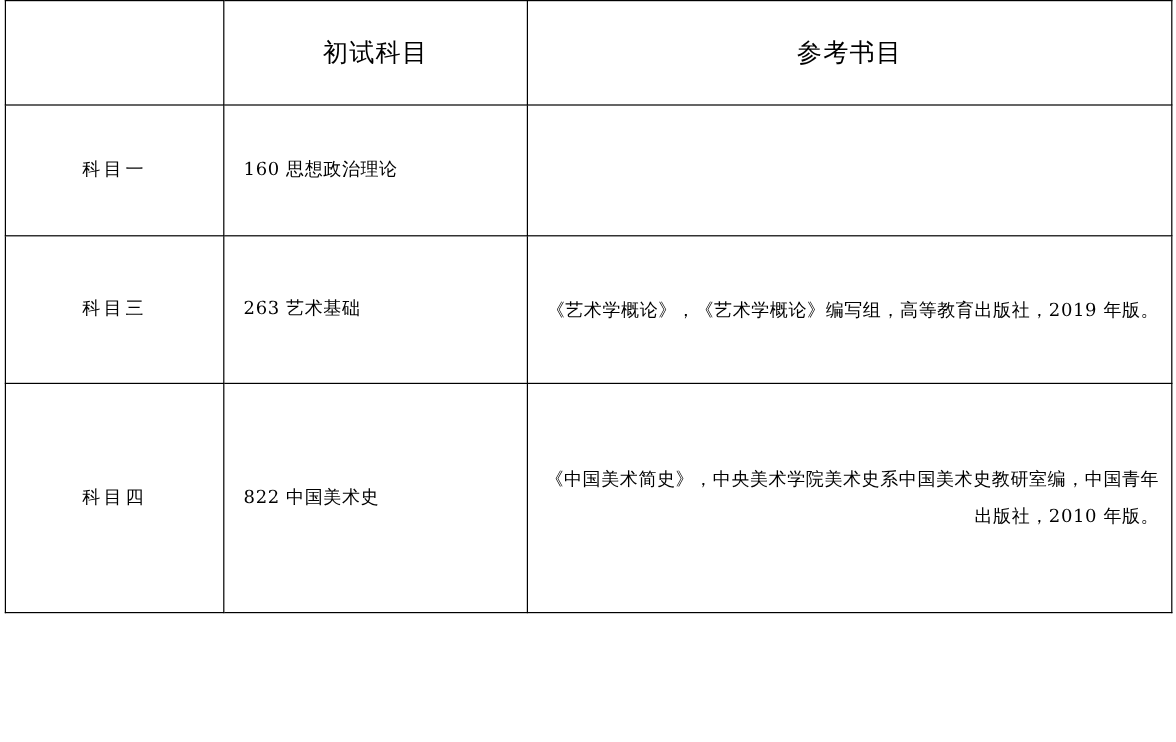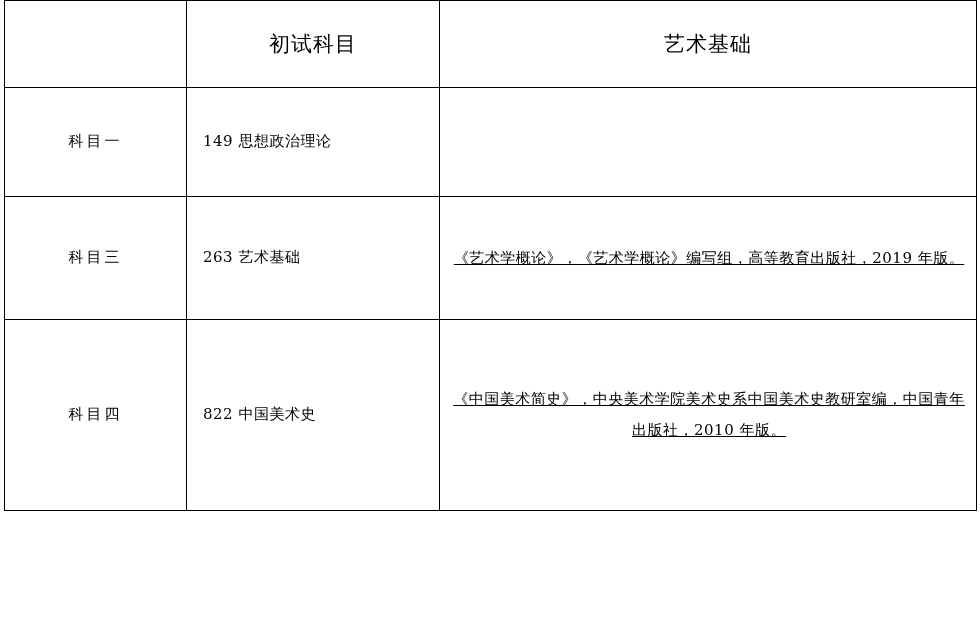--- a/index.html
+++ b/index.html
@@ -48,25 +48,24 @@
   }
   .subject-cell .cell-inner {
     text-align: center;
     letter-spacing: 3px;
   }
   .exam-cell .cell-inner {
     text-align: left;
     padding-left: 16px;
   }
   .books-cell .cell-inner {
-    text-align: center;
+    text-align: right;
     padding-left: 12px;
     padding-right: 10px;
     line-height: 2.05;
-    text-decoration: underline;
   }
   .row-h-head  td { height: 86px; }
   .row-h-one   td { height: 108px; }
   .row-h-two   td { height: 108px; }
   .row-h-three td { height: 122px; }
   .row-h-four  td { height: 190px; }
   .empty-cell .cell-inner { min-height: 1px; }
 </style>
 </head>
 <body>
@@ -80,30 +79,30 @@
     </colgroup>
     <tbody>
       <tr class="row-h-head">
         <td class="head-cell subject-cell">
           <div class="cell-inner"></div>
         </td>
         <td class="head-cell">
           <div class="cell-inner">初试科目</div>
         </td>
         <td class="head-cell">
-          <div class="cell-inner">艺术基础</div>
+          <div class="cell-inner">参考书目</div>
         </td>
       </tr>
 
       <tr class="row-h-one">
         <td class="subject-cell">
           <div class="cell-inner">科目一</div>
         </td>
         <td class="exam-cell">
-          <div class="cell-inner">149 思想政治理论</div>
+          <div class="cell-inner">160 思想政治理论</div>
         </td>
         <td class="books-cell empty-cell">
           <div class="cell-inner"></div>
         </td>
       </tr>
 
 
       <tr class="row-h-three">
         <td class="subject-cell">
           <div class="cell-inner">科目三</div>

